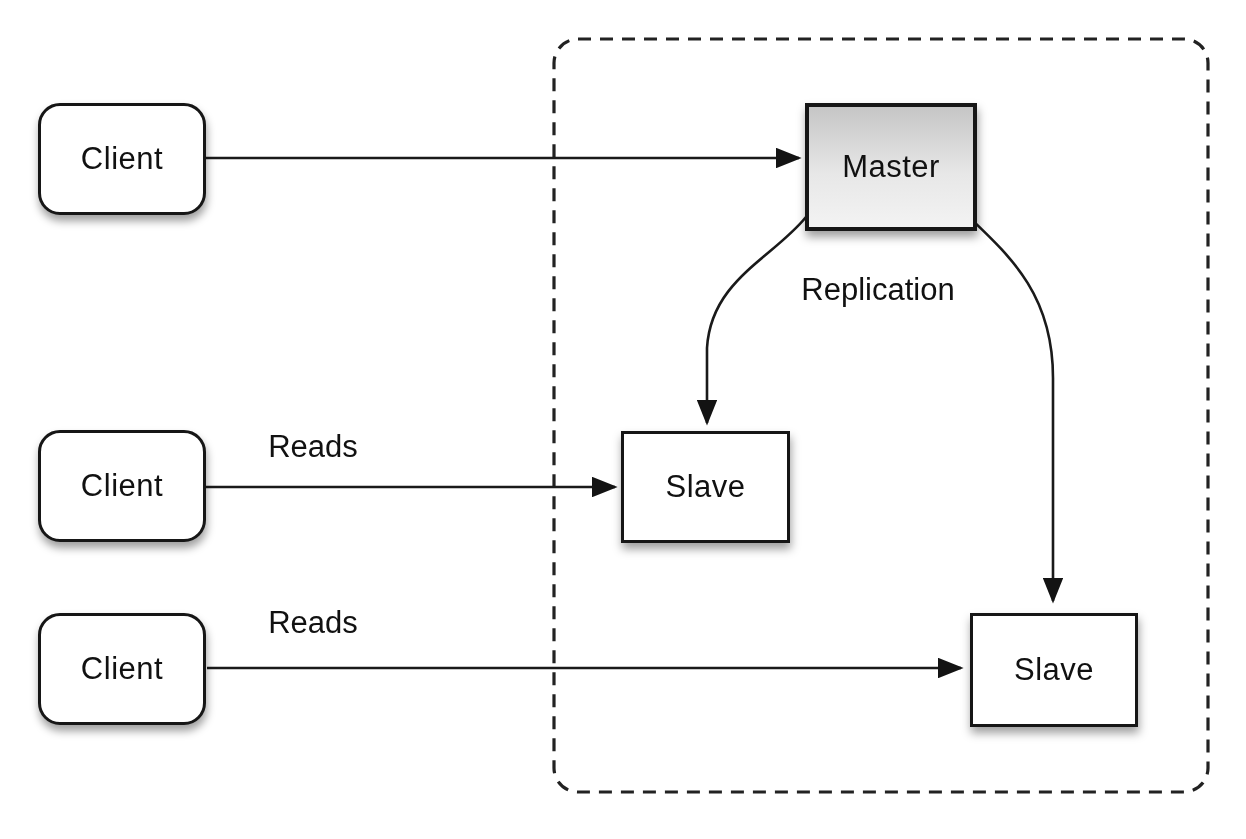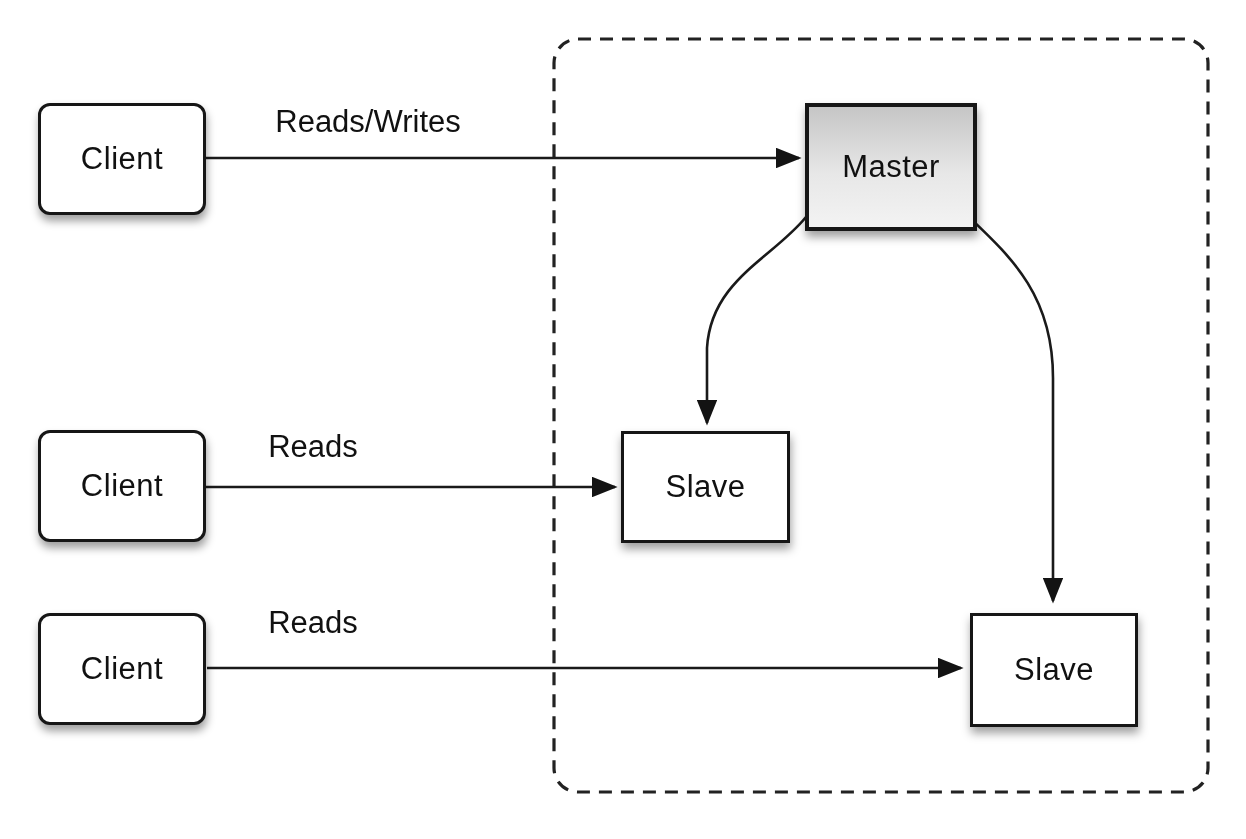--- a/index.html
+++ b/index.html
@@ -31,21 +31,21 @@
     border: 3.5px solid #161616;
     color: #111111;
     font-size: 31px;
     letter-spacing: 0.5px;
     box-shadow: 1px 6px 9px rgba(0,0,0,0.38);
   }
   .node.client {
     left: 38px;
     width: 168px;
     height: 112px;
-    border-radius: 12px;
+    border-radius: 22px;
   }
   .client-1 { top: 103px; }
   .client-2 { top: 430px; }
   .client-3 { top: 613px; }
   .node.master {
     left: 805px;
     top: 103px;
     width: 172px;
     height: 128px;
     background: linear-gradient(180deg, #c6c6c6 0%, #e7e7e7 55%, #f3f3f3 100%);
@@ -111,17 +111,17 @@
     <span>Master</span>
   </div>
 
   <div class="node slave-1">
     <span>Slave</span>
   </div>
   <div class="node slave-2">
     <span>Slave</span>
   </div>
 
-  <div class="edge-label lbl-reads-writes">Reads/Writes</div>
   <div class="edge-label lbl-reads-1">Reads</div>
   <div class="edge-label lbl-reads-2">Reads</div>
+  <div class="edge-label lbl-replication">Replication</div>
 
 </div>
 
 </body></html>

